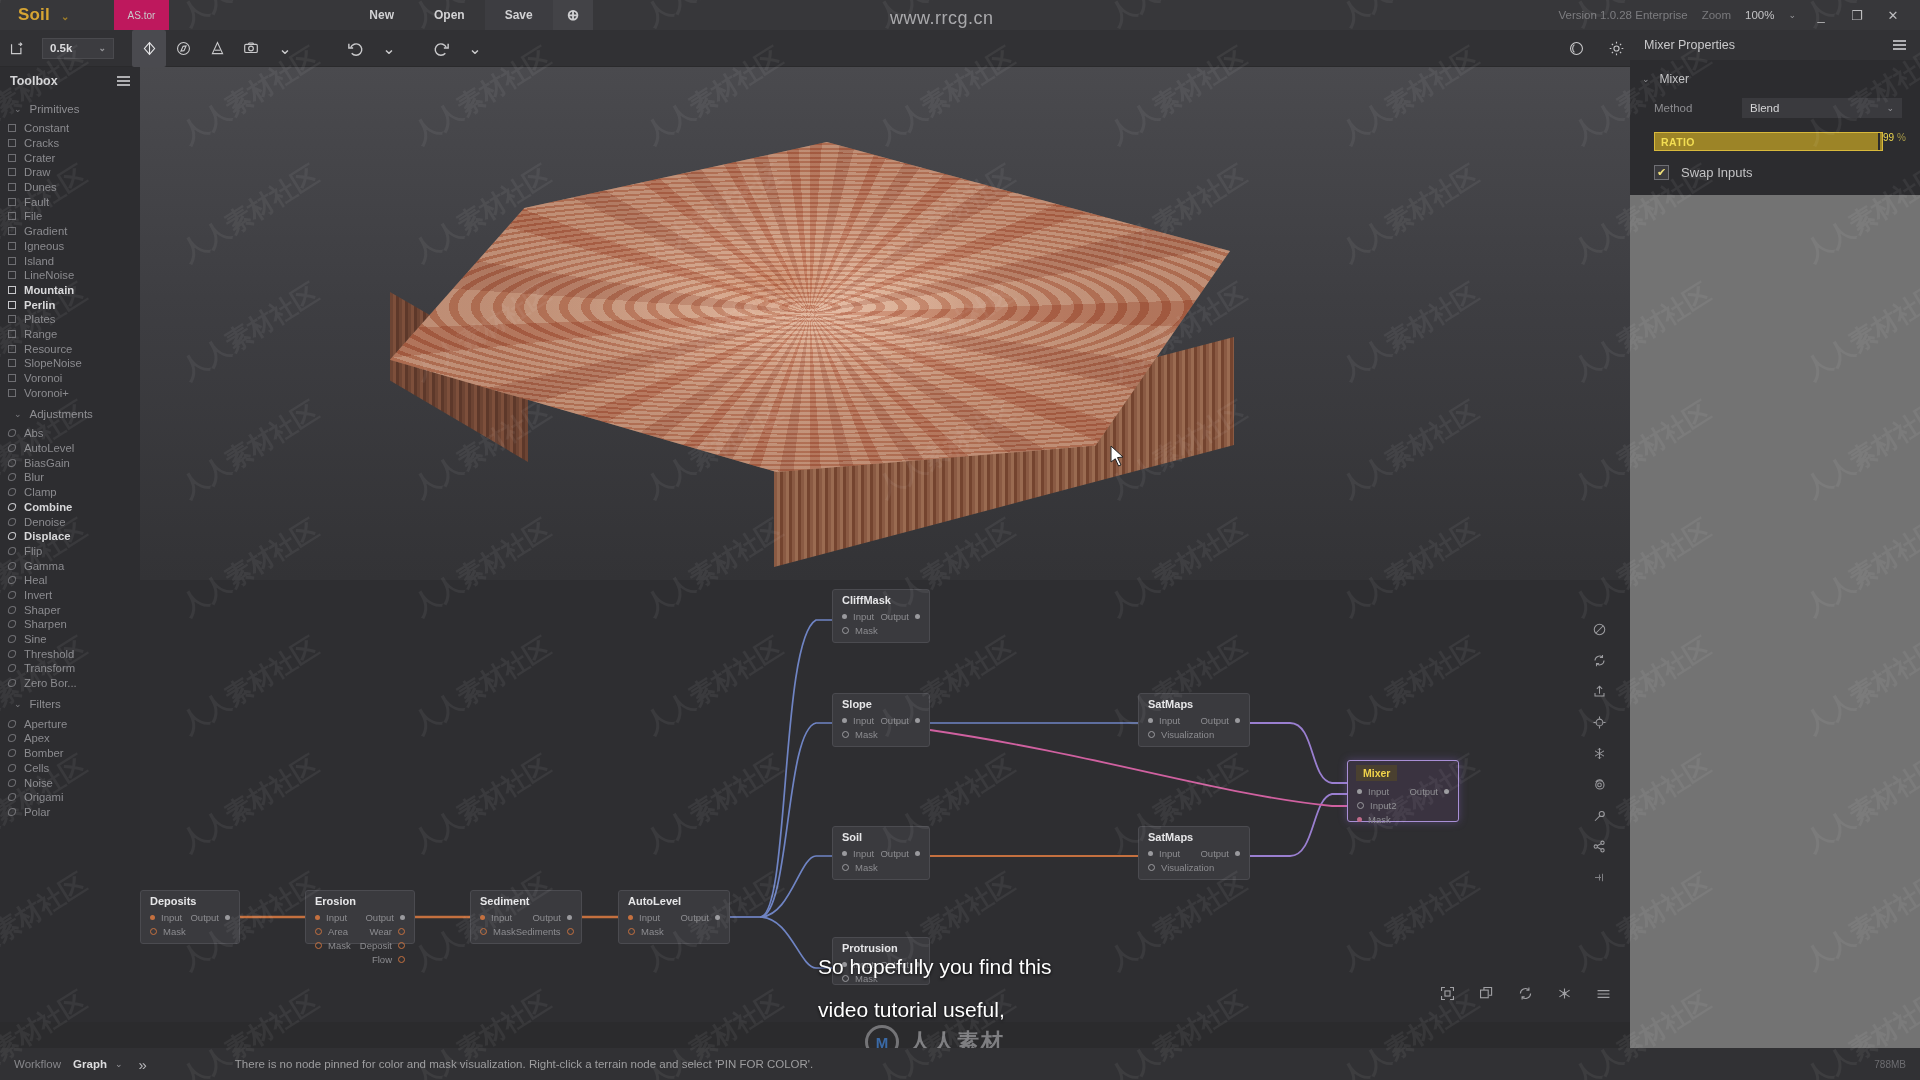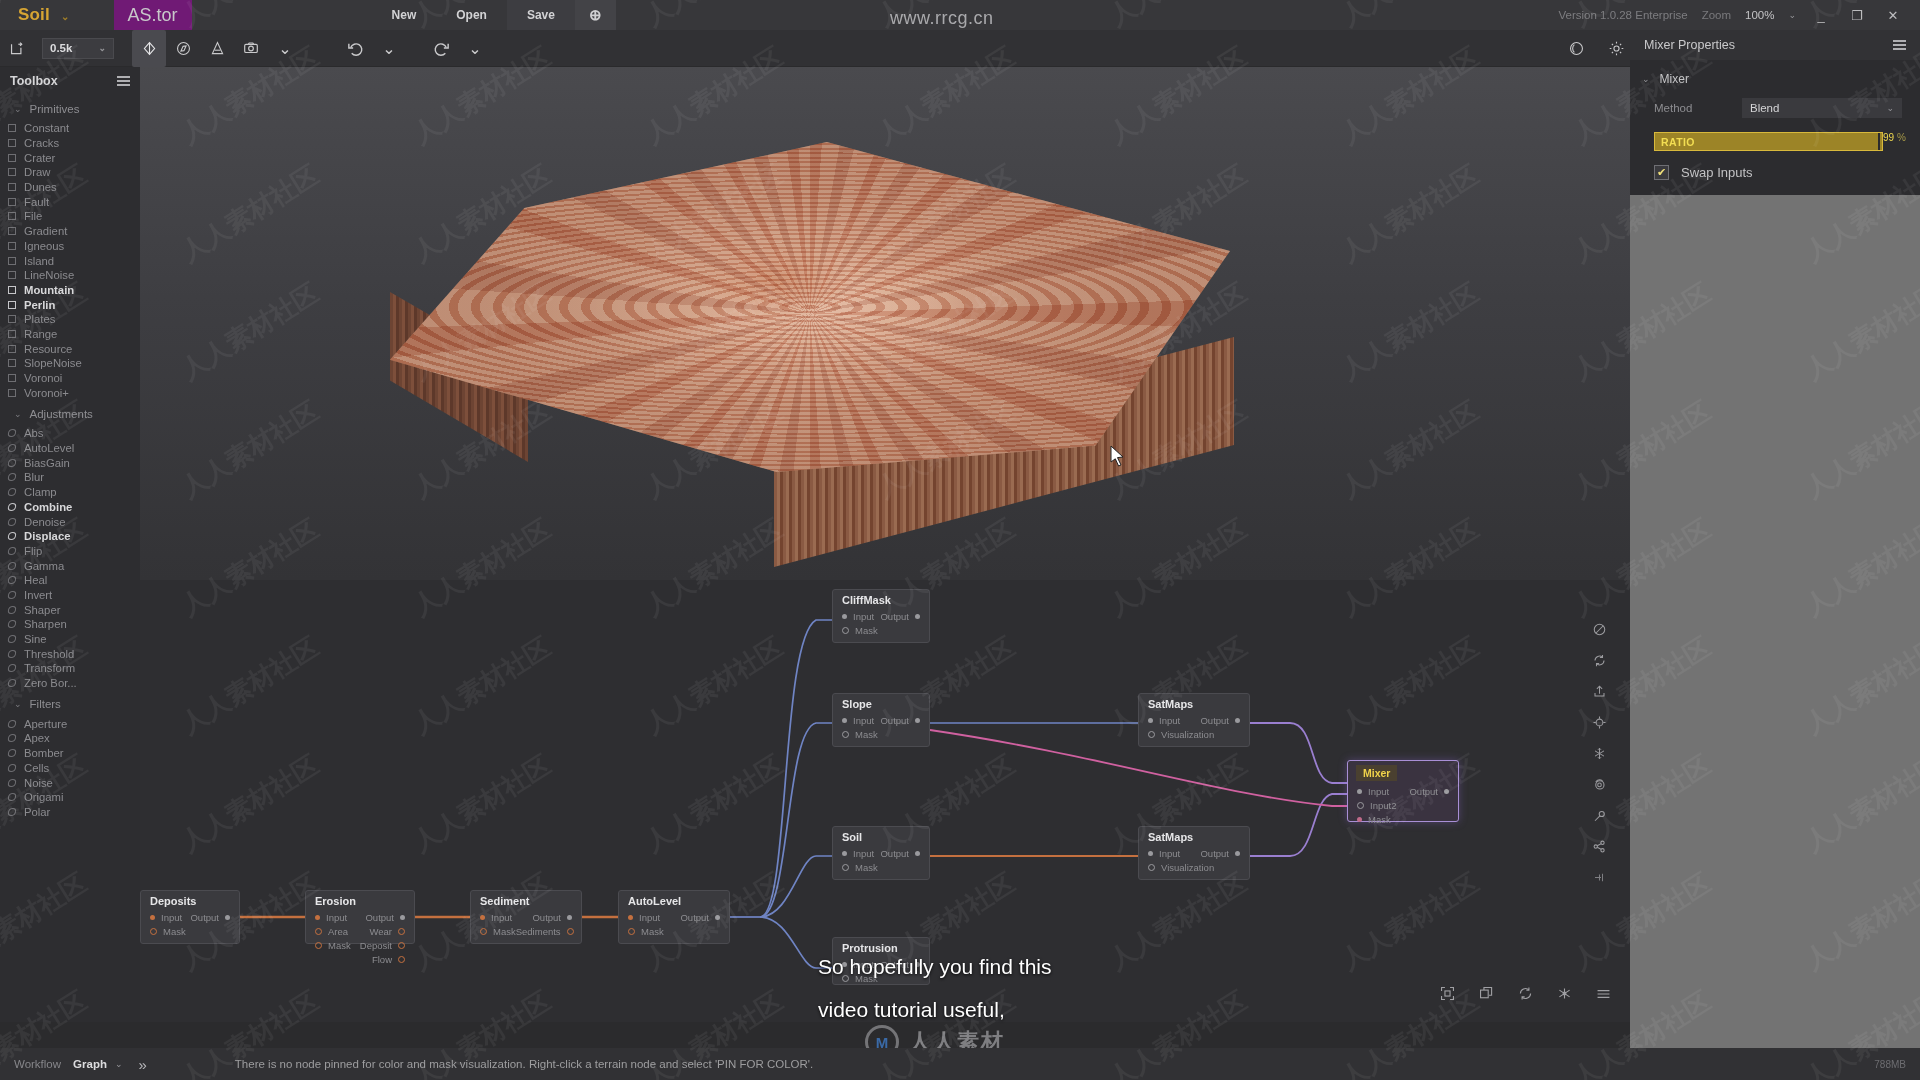--- a/index.html
+++ b/index.html
@@ -16,23 +16,23 @@
   .titlebar {
     position: absolute; top: 0; left: 0; width: 1920px; height: 30px;
     background: #37373a; display: flex; align-items: center;
   }
   .brand {
     color: #d7a533; font-size: 17px; font-weight: 600;
     padding-left: 18px; letter-spacing: .2px;
   }
   .brand-caret { color:#a48128; font-size: 10px; margin-left:6px; }
   .doc-tab {
-    margin-left: 44px; font-size: 18px; color: #c8c8ca;
+    margin-left: 44px; font-size: 10px; color: #c8c8ca;
     height:30px; display:flex; align-items:center; padding: 0 14px;
-    background:#701a75;
+    background:#be185d;
   }
   .menu-row { display:flex; align-items:center; margin-left: 180px; gap: 0; }
   .menu-item {
     font-size: 12px; color:#d2d2d4; font-weight:600;
     padding: 0 20px; height: 30px; display:flex; align-items:center;
   }
   .menu-item.save { background:#3d3d41; }
   .menu-item.plus { background:#434347; padding: 0 14px; font-size:15px; color:#cfcfd1; }
   .title-right {
     margin-left:auto; display:flex; align-items:center; gap:14px;

